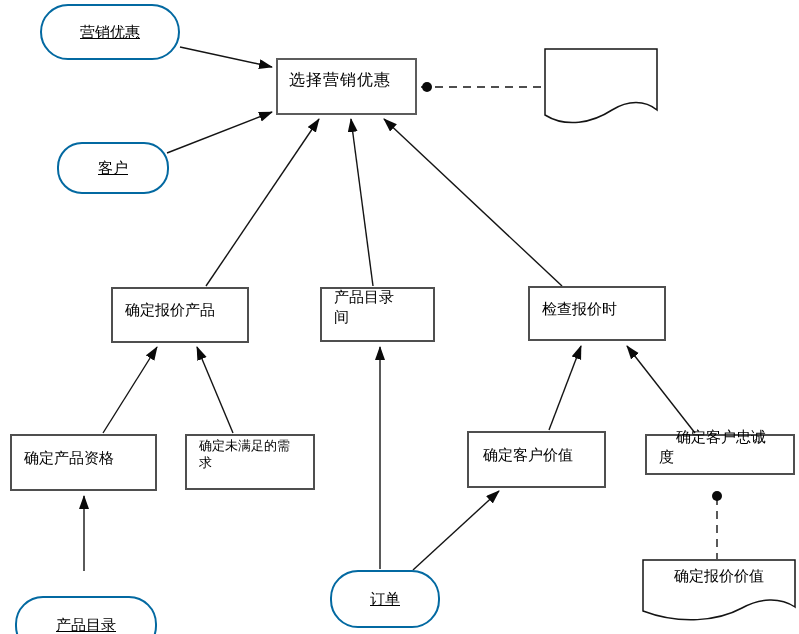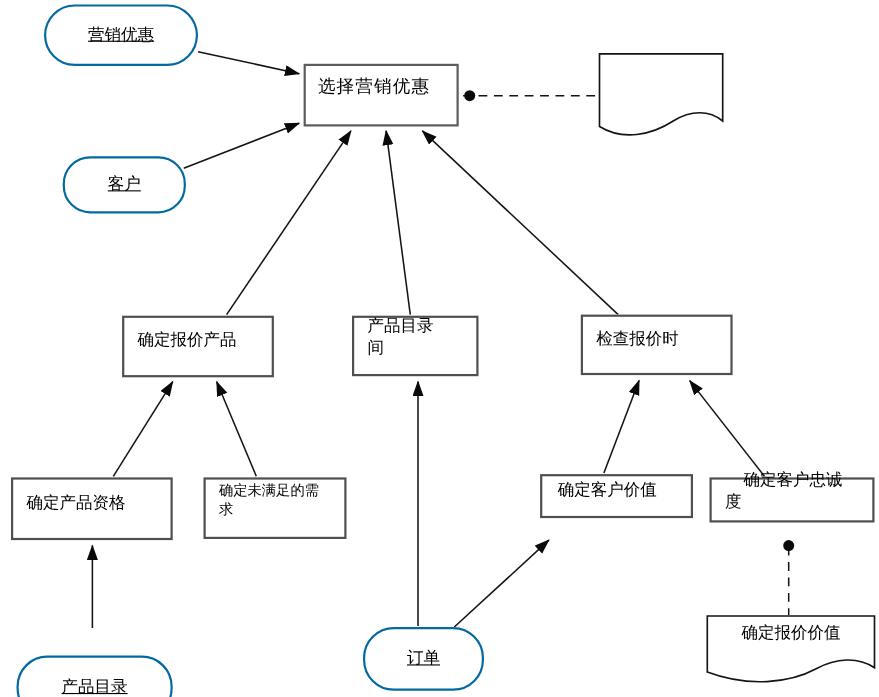--- a/index.html
+++ b/index.html
@@ -81,21 +81,21 @@
   <div class="node rect" style="left:528px;top:286px;width:138px;height:55px;padding-bottom:10px;">
     <span>检查报价时</span>
   </div>
   <div class="node rect" style="left:185px;top:434px;width:130px;height:56px;font-size:13px;">
     <span>确定未满足的需
 求</span>
   </div>
   <div class="node rect" style="left:10px;top:434px;width:147px;height:57px;padding-bottom:10px;">
     <span>确定产品资格</span>
   </div>
-  <div class="node rect" style="left:467px;top:431px;width:139px;height:40px;padding-bottom:10px;padding-left:14px;margin-left:24px;">
+  <div class="node rect" style="left:467px;top:431px;width:139px;height:57px;padding-bottom:10px;padding-left:14px;">
     <span>确定客户价值</span>
   </div>
   <div class="node rect" style="left:645px;top:434px;width:150px;height:41px;text-indent:17px;">
     <span>确定客户忠诚
 度</span>
   </div>
 
   <div class="doc-label" style="left:643px;top:566px;width:152px;">
     <span>确定报价价值</span>
   </div>

